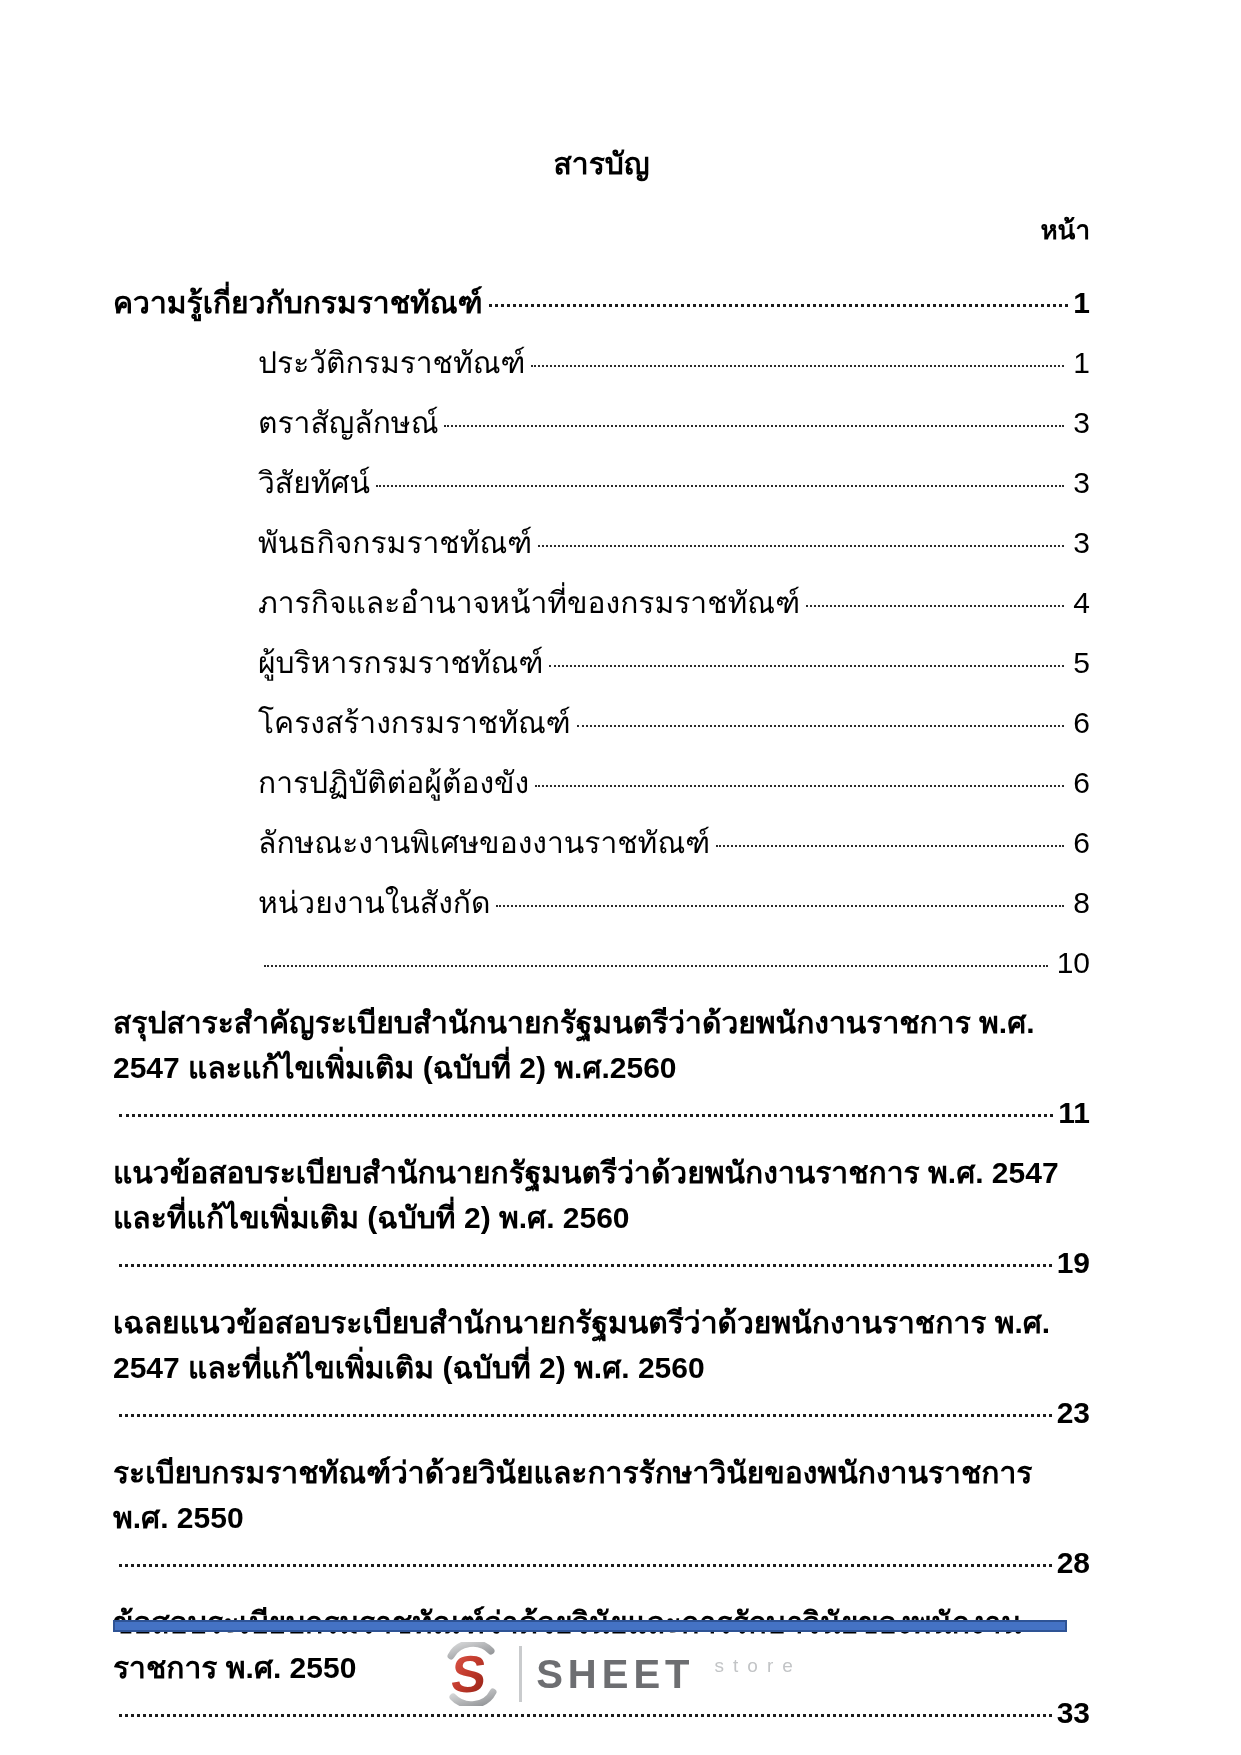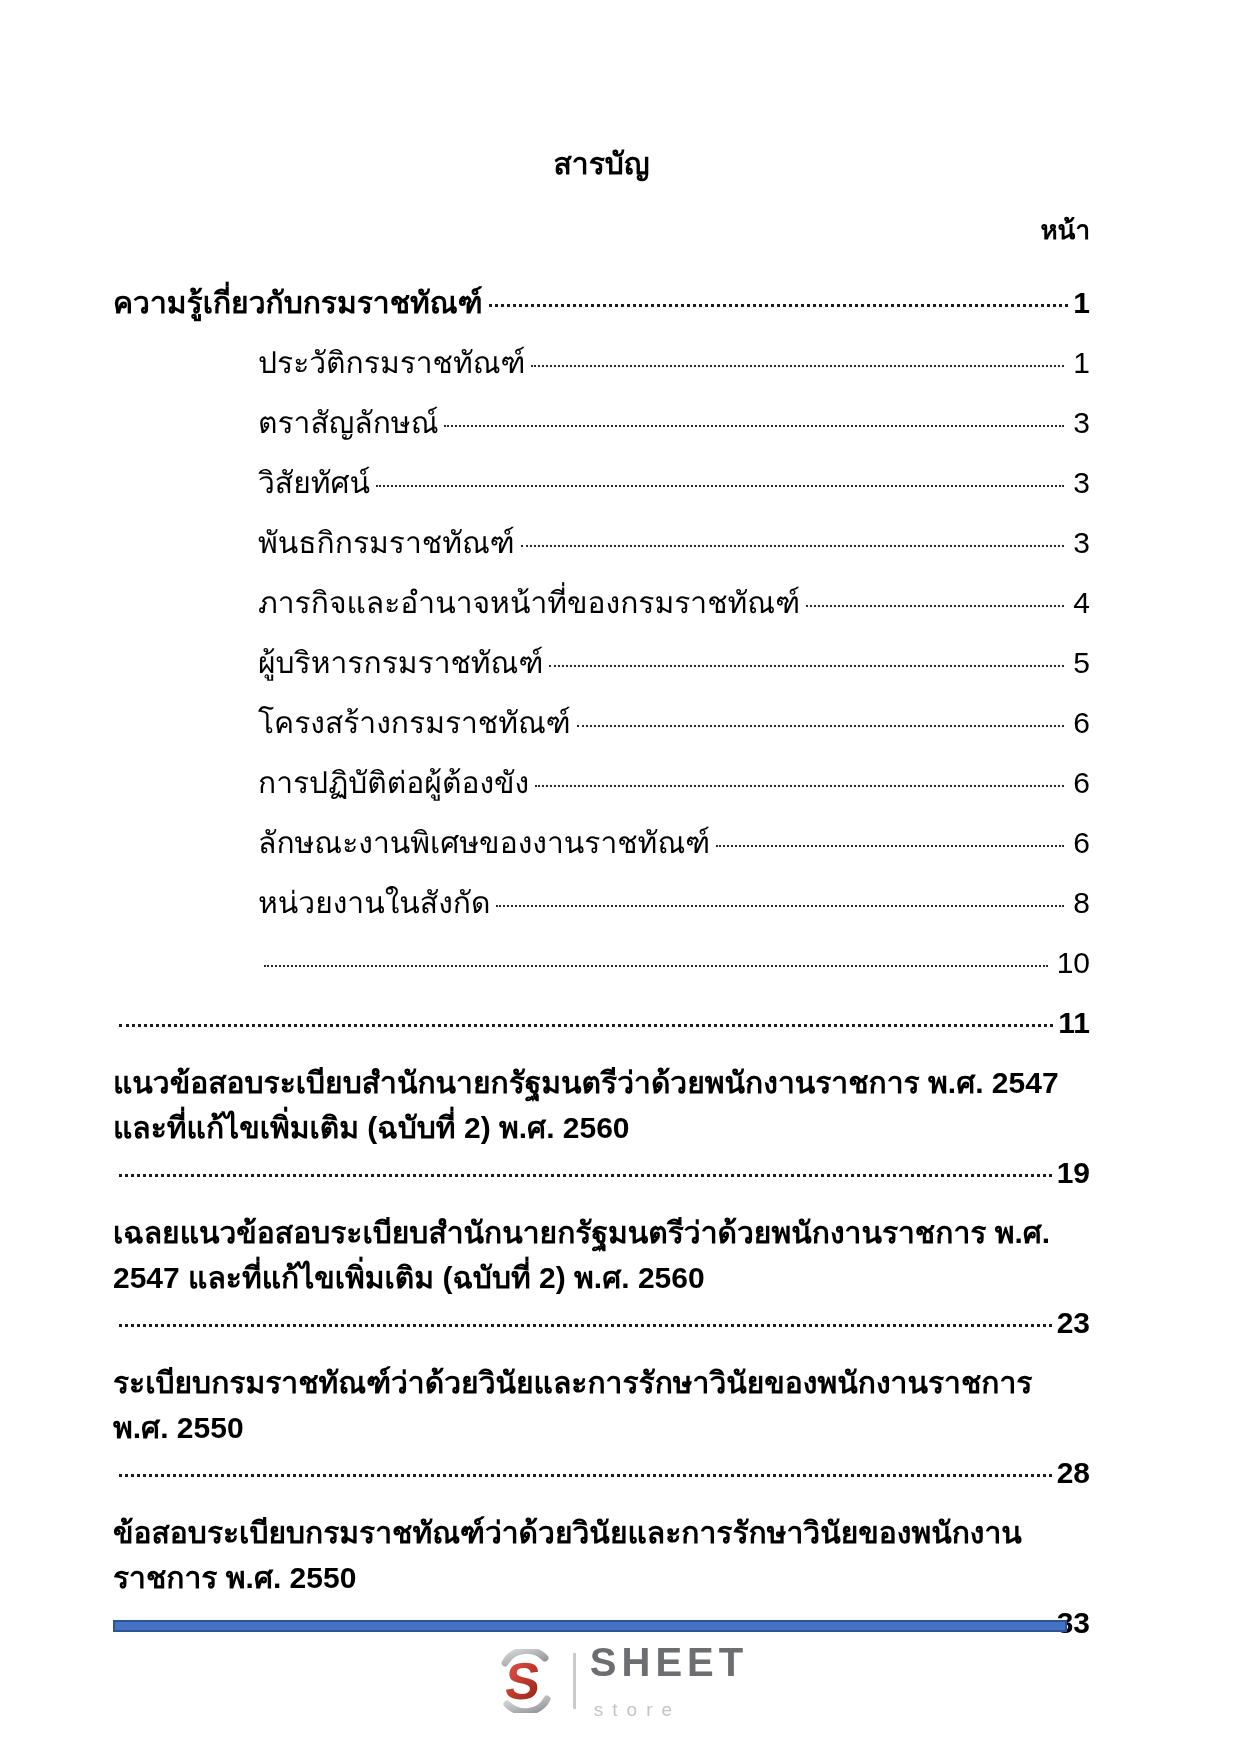--- a/index.html
+++ b/index.html
@@ -70,21 +70,21 @@
     display:flex;
     justify-content:center;
     align-items:center;
     gap:14px;
   }
   .logo-icon { width:66px; height:64px; }
   .logo-divider {
     width:3px; height:56px;
     background:#c9cbcd;
   }
-  .logo-words { display:flex; flex-direction:column; line-height:1;gap:16px; }
+  .logo-words { display:flex; flex-direction:row; line-height:1;gap:16px; }
   .logo-brand {
     font-size:40px;
     font-weight:700;
     letter-spacing:5px;
     color:#6d6e71;
   }
   .logo-sub {
     font-size:19px;
     letter-spacing:9px;
     color:#c2c4c6;
@@ -115,21 +115,21 @@
     <span class="toc-text">ตราสัญลักษณ์</span>
     <span class="toc-leader"></span>
     <span class="toc-page">3</span>
   </div>
         <div class="toc-row level-2">
     <span class="toc-text">วิสัยทัศน์</span>
     <span class="toc-leader"></span>
     <span class="toc-page">3</span>
   </div>
         <div class="toc-row level-2">
-    <span class="toc-text">พันธกิกรมราชทัณฑ์</span>
+    <span class="toc-text">พันธกิจกรมราชทัณฑ์</span>
     <span class="toc-leader"></span>
     <span class="toc-page">3</span>
   </div>
         <div class="toc-row level-2">
     <span class="toc-text">ภารกิจและอำนาจหน้าที่ของกรมราชทัณฑ์</span>
     <span class="toc-leader"></span>
     <span class="toc-page">4</span>
   </div>
         <div class="toc-row level-2">
     <span class="toc-text">ผู้บริหารกรมราชทัณฑ์</span>
@@ -154,20 +154,21 @@
         <div class="toc-row level-2">
     <span class="toc-text">หน่วยงานในสังกัด</span>
     <span class="toc-leader"></span>
     <span class="toc-page">8</span>
   </div>
         <div class="toc-row level-2">
     <span class="toc-leader"></span>
     <span class="toc-page">10</span>
   </div>
         <div class="toc-row level-1 bold">
+    <span class="toc-text">สรุปสาระสำคัญระเบียบสำนักนายกรัฐมนตรีว่าด้วยพนักงานราชการ พ.ศ. 2547 และแก้ไขเพิ่มเติม (ฉบับที่ 2) พ.ศ.2560</span>
     <span class="toc-leader"></span>
     <span class="toc-page">11</span>
   </div>
         <div class="toc-row level-1 bold">
     <span class="toc-text">แนวข้อสอบระเบียบสำนักนายกรัฐมนตรีว่าด้วยพนักงานราชการ พ.ศ. 2547 และที่แก้ไขเพิ่มเติม (ฉบับที่ 2) พ.ศ. 2560</span>
     <span class="toc-leader"></span>
     <span class="toc-page">19</span>
   </div>
         <div class="toc-row level-1 bold">
     <span class="toc-text">เฉลยแนวข้อสอบระเบียบสำนักนายกรัฐมนตรีว่าด้วยพนักงานราชการ พ.ศ. 2547 และที่แก้ไขเพิ่มเติม (ฉบับที่ 2) พ.ศ. 2560</span>

